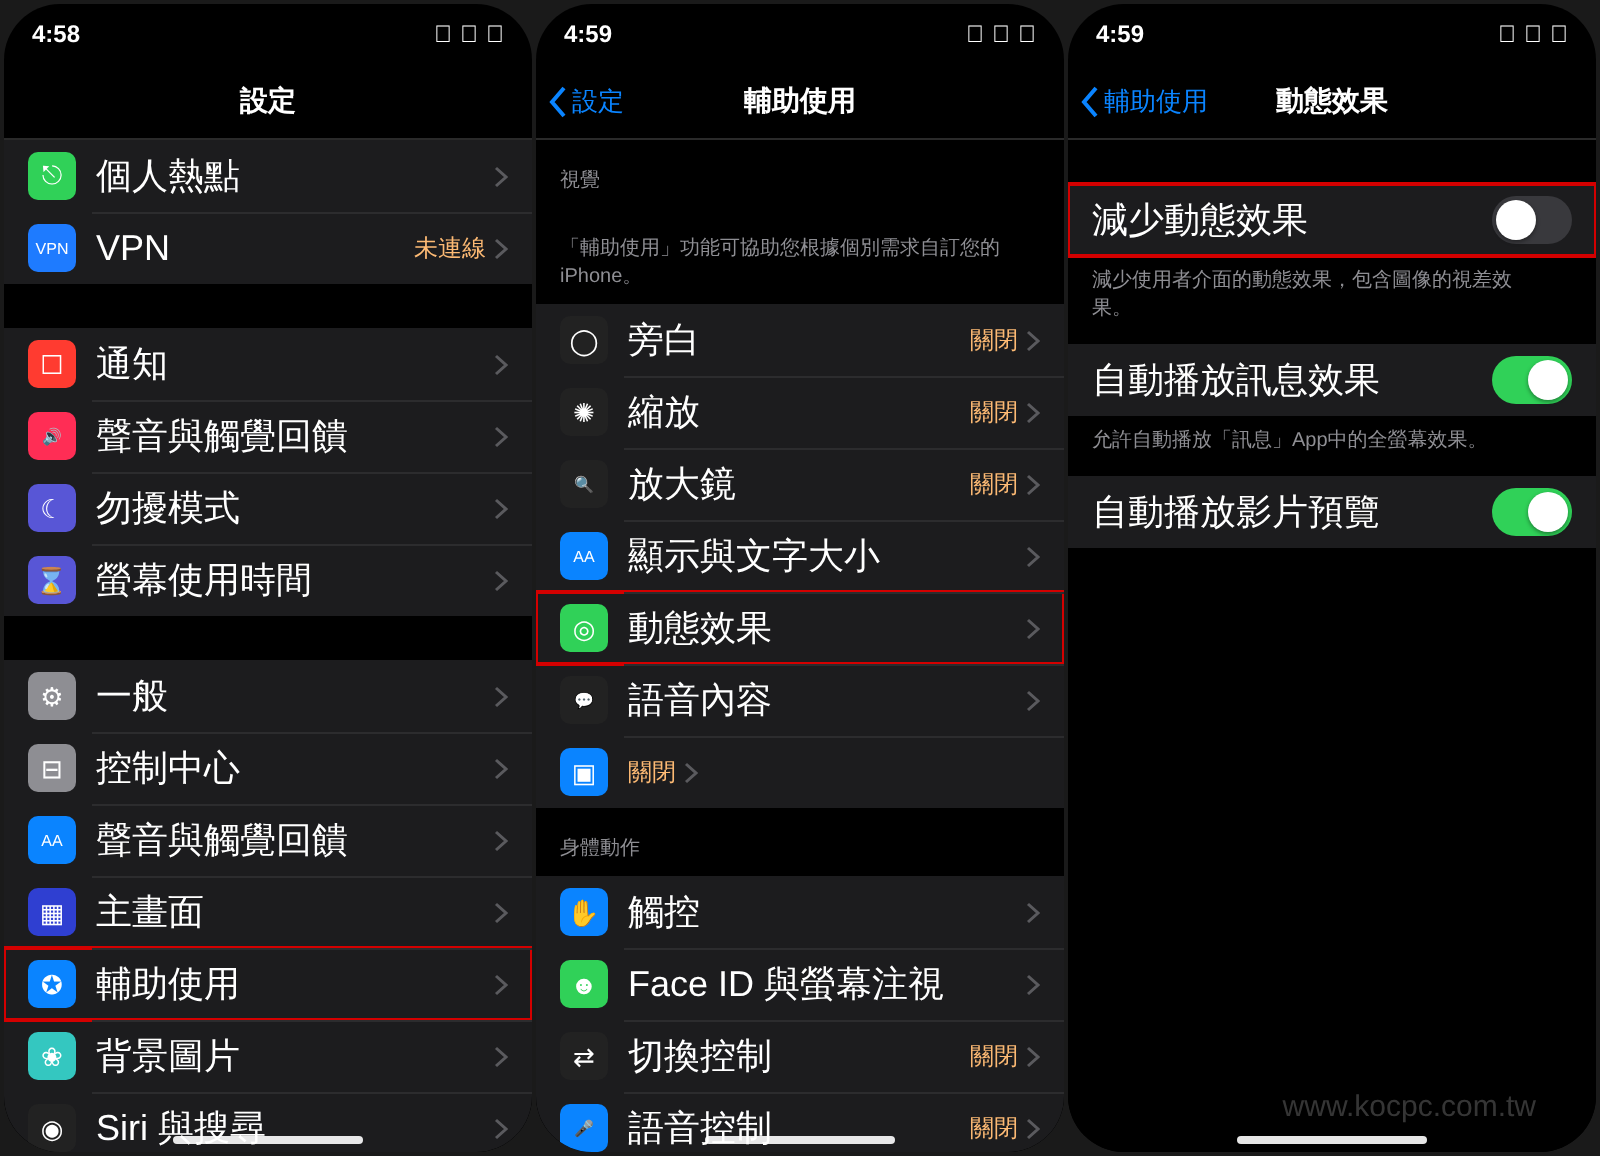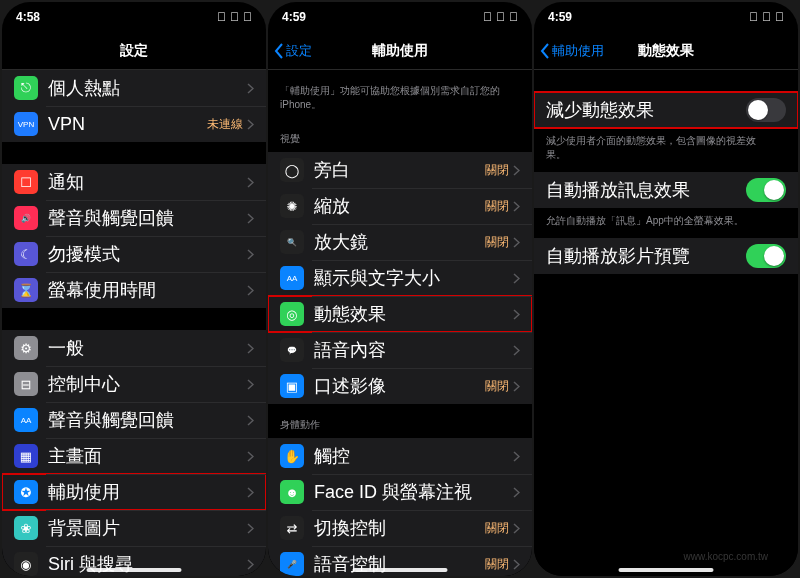--- a/index.html
+++ b/index.html
@@ -129,21 +129,21 @@
     border-radius: 50%;
     box-shadow: 0 1px 2px rgba(0,0,0,.4);
   }
   .toggle.on { background: #30d158; }
   .toggle.on .knob { right: 2px; }
   .toggle.off { background: #39393d; }
   .toggle.off .knob { left: 2px; }
   .watermark {
     position: absolute;
     right: 30px; bottom: 14px;
-    font-size: 10px;
+    font-size: 15px;
     color: #999;
     opacity: .35;
     pointer-events: none;
   }
 </style>
 </head>
 <body>
 
 <div class="phone">
   <div class="statusbar">
@@ -314,22 +314,22 @@
   <div class="navbar">
     <div class="back">
       <svg viewBox="0 0 10 16">
           <path d="M8 1L2 8l6 7" stroke="#0a84ff" stroke-width="2" fill="none"></path>
         </svg>
       <span>設定</span>
     </div>
     <div class="title">輔助使用</div>
   </div>
   <div class="content">
+    <div class="section-header">視覺</div>
     <div class="section-header">「輔助使用」功能可協助您根據個別需求自訂您的iPhone。</div>
-    <div class="section-header">視覺</div>
     <div class="group" id="s2-vision">
         <div class="row">
     <div class="icon" style="background:#222;font-size:13px">◯</div>
     <span class="label">旁白</span>
     <span class="detail">關閉</span>
     <span class="chevron">
             <svg viewBox="0 0 7 11">
               <path d="M1 1l5 4.5L1 10" stroke="#5a5a5e" stroke-width="1.5" fill="none"></path>
             </svg>
           </span>
@@ -379,21 +379,20 @@
     <span class="label">語音內容</span>
 
     <span class="chevron">
             <svg viewBox="0 0 7 11">
               <path d="M1 1l5 4.5L1 10" stroke="#5a5a5e" stroke-width="1.5" fill="none"></path>
             </svg>
           </span>
   </div>
         <div class="row">
     <div class="icon" style="background:#0a84ff;font-size:13px">▣</div>
-    <span class="label">口述影像</span>
     <span class="detail">關閉</span>
     <span class="chevron">
             <svg viewBox="0 0 7 11">
               <path d="M1 1l5 4.5L1 10" stroke="#5a5a5e" stroke-width="1.5" fill="none"></path>
             </svg>
           </span>
   </div>
       </div>
     <div class="section-header">身體動作</div>
     <div class="group" id="s2-motor">

